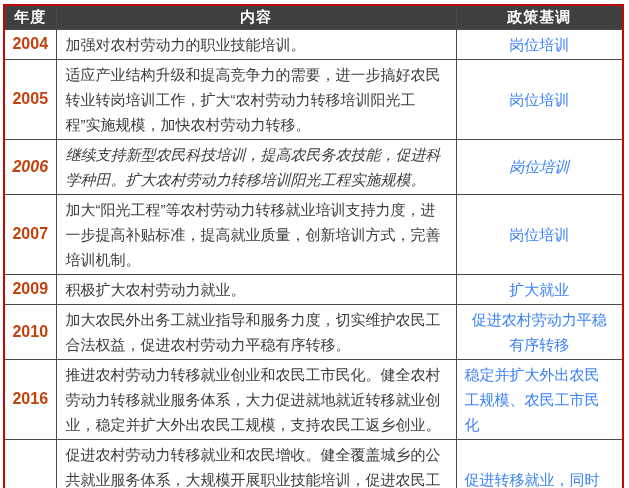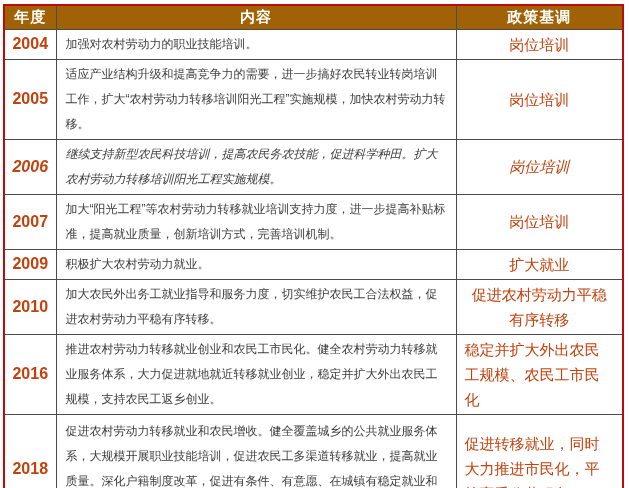--- a/index.html
+++ b/index.html
@@ -25,46 +25,46 @@
   col.c-year   { width: 52px; }
   col.c-content{ width: 400px; }
   col.c-policy { width: 167px; }
 
   th, td {
     border: 1px solid #4a4a4a;
     box-sizing: border-box;
     vertical-align: middle;
   }
   thead th {
-    background: #a16207;
+    background: #404040;
     color: #ffffff;
     font-weight: bold;
     font-size: 15px;
     height: 24px;
     padding: 1px 2px;
     text-align: center;
     letter-spacing: 1px;
   }
   td.year-cell {
     font-weight: bold;
     font-size: 16px;
     color: #c2410c;
     text-align: center;
     padding: 0 2px;
   }
   td.content-cell {
-    font-size: 12px;
+    font-size: 15px;
     color: #3d3d3d;
     line-height: 25px;
     padding: 2px 9px;
     text-align: left;
   }
   td.policy-cell {
     font-size: 15px;
-    color: #c2410c;
+    color: #3b82f6;
     line-height: 25px;
     padding: 1px 8px;
     text-align: center;
   }
   td.policy-cell.pol-left { text-align: left; }
 
   tr.h22  { height: 22px; }
   tr.h45  { height: 45px; }
   tr.h50  { height: 50px; font-style: italic; }
   tr.h51  { height: 51px; }

